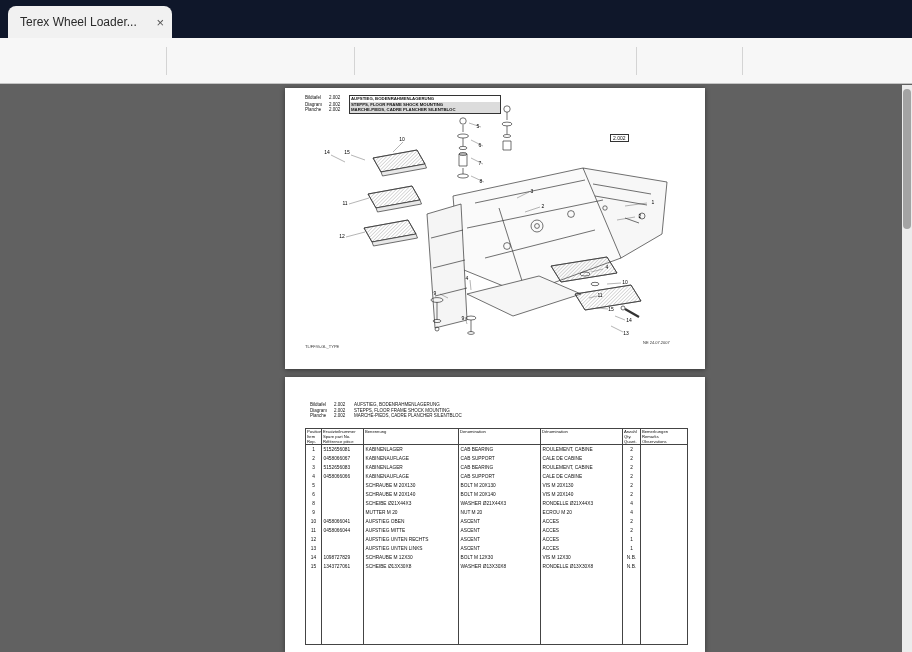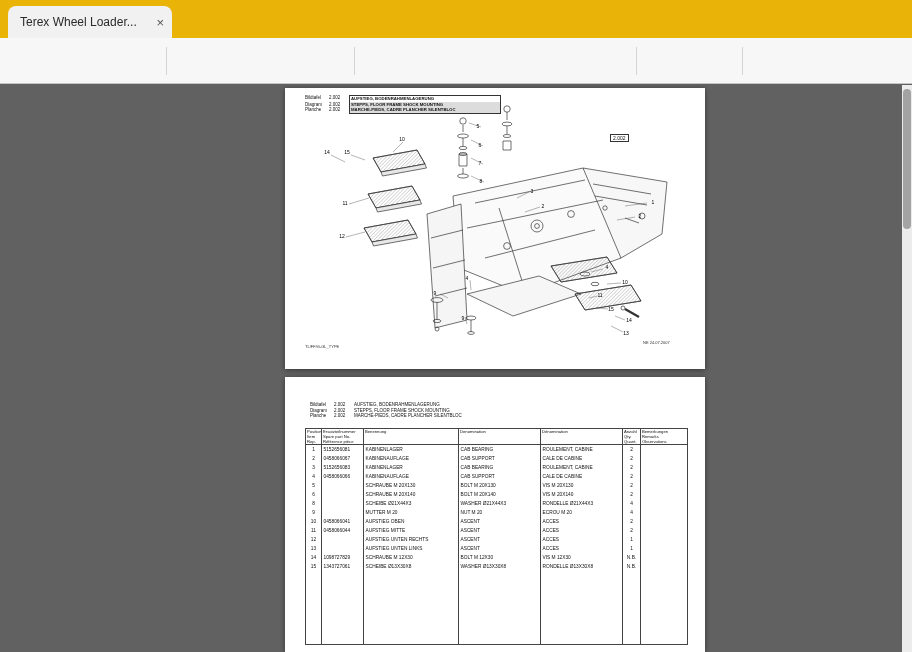--- a/index.html
+++ b/index.html
@@ -1,21 +1,21 @@
 <!DOCTYPE html>
 <html><head>
 <meta charset="utf-8">
 <style>
   * { margin:0; padding:0; box-sizing:border-box; }
   html,body { width:912px; height:652px; overflow:hidden; }
   body { font-family:"Liberation Sans", sans-serif; background:#616161; }
   .app { position:relative; width:912px; height:652px; }
 
   
-  .tabbar { position:absolute; left:0; top:0; width:912px; height:38px; background:#eab308; }
+  .tabbar { position:absolute; left:0; top:0; width:912px; height:38px; background:#0f172a; }
   .tab { position:absolute; left:8px; top:6px; width:164px; height:32px; background:#f1f1f1;
          border-radius:8px 8px 0 0; display:flex; align-items:center; padding:0 8px 0 12px; }
   .tab-title { font-size:12px; color:#2a2a2a; flex:1; white-space:nowrap; overflow:hidden; }
   .tab-close { font-size:13px; color:#555; margin-left:6px; cursor:default; }
 
   
   .toolbar { position:absolute; left:0; top:38px; width:912px; height:46px; background:#f7f7f7;
              border-bottom:1px solid #c4c4c4; }
   .titem { position:absolute; }
   .sep { position:absolute; top:9px; width:1px; height:28px; background:#d4d4d4; }

